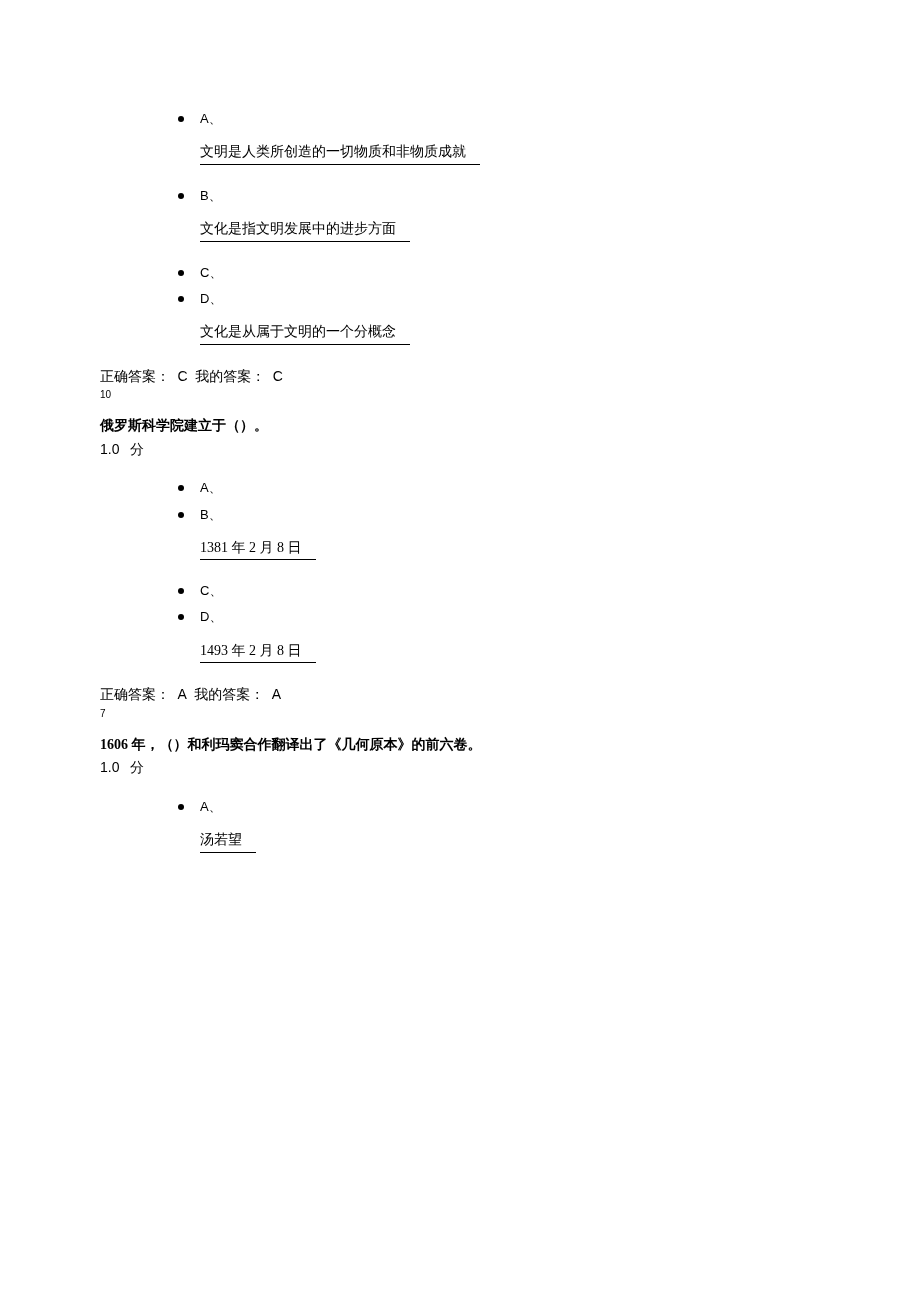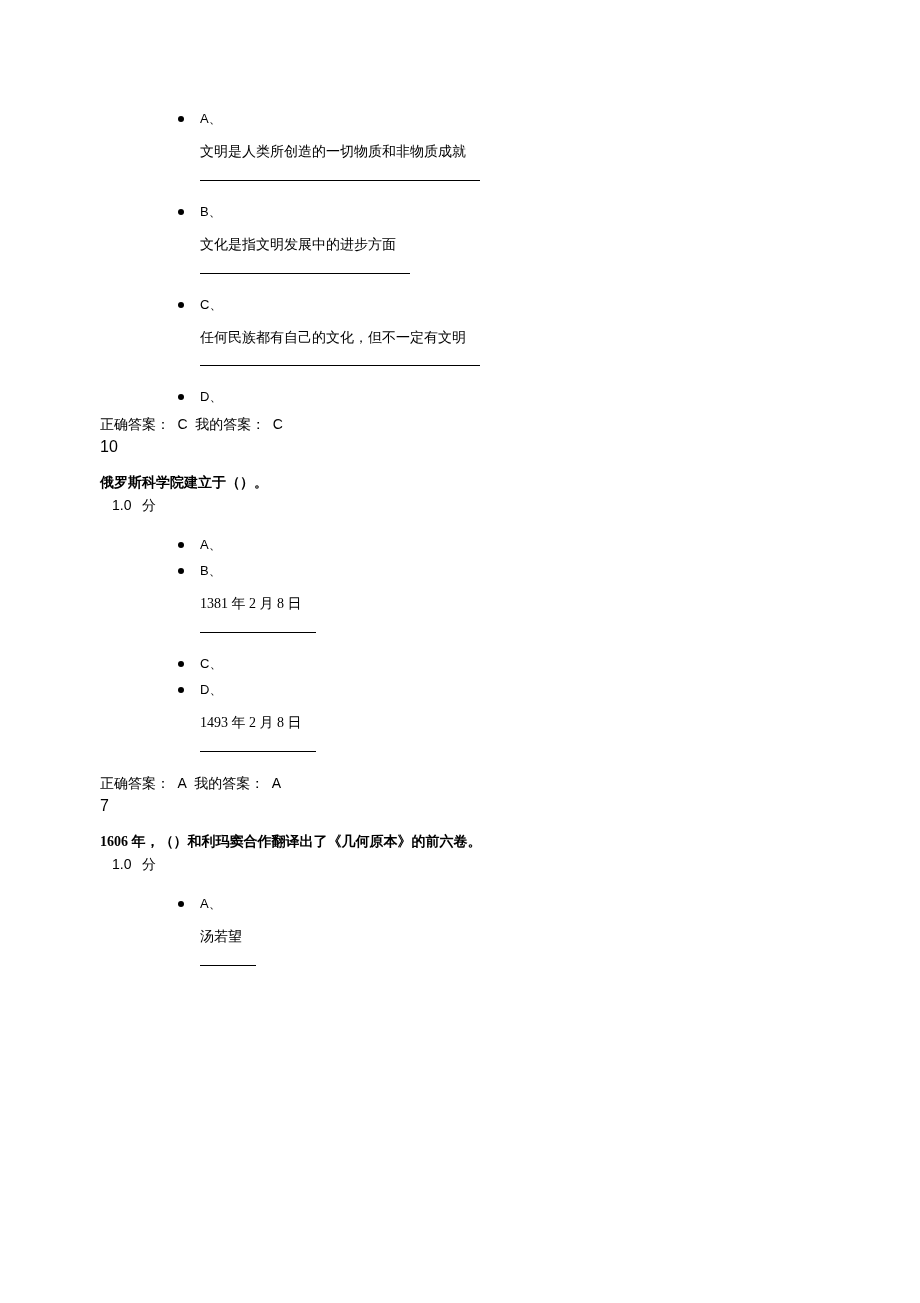--- a/index.html
+++ b/index.html
@@ -43,48 +43,47 @@
     font-size: 13px;
   }
   .option-text-wrap {
     padding-left: 100px;
     margin-top: 14px;
     margin-bottom: 22px;
   }
   .option-text {
     display: inline-block;
     border-bottom: 1px solid #000;
-    padding-bottom: 18px;
+    padding-bottom: 2px;
     padding-right: 14px;
   }
   .answer-line {
     margin-top: 6px;
     margin-bottom: 2px;
   }
   .answer-line .label {
     letter-spacing: 0;
     text-align: center;
   }
   .answer-line .val {
     font-family: Arial, sans-serif;
     margin: 0 4px 0 4px;
   }
   .qnum {
     font-family: Arial, sans-serif;
-    font-size: 16px;
+    font-size: 10px;
     margin-top: 2px;
     margin-bottom: 14px;
   }
   .stem {
     margin-bottom: 4px;
     font-weight: bold;
   }
   .score {
     margin-bottom: 20px;
-    margin-left: 12px;
   }
   .score .n {
     font-family: Arial, sans-serif;
   }
 </style>
 </head>
 <body>
 
 <div class="page">
 
@@ -102,28 +101,28 @@
       <span class="letter">B、</span>
     </li>
     <div class="option-text-wrap">
       <span class="option-text">文化是指文明发展中的进步方面</span>
     </div>
 
     <li class="option-item">
       <span class="bullet"></span>
       <span class="letter">C、</span>
     </li>
-    <div class="option-text-wrap">
-      <span class="option-text">任何民族都有自己的文化，但不一定有文明</span>
-    </div>
 
     <li class="option-item">
       <span class="bullet"></span>
       <span class="letter">D、</span>
     </li>
+    <div class="option-text-wrap">
+      <span class="option-text">文化是从属于文明的一个分概念</span>
+    </div>
   </ul>
 
   <div class="answer-line">
     <span class="label">正确答案：</span>
     <span class="val">C</span>
     <span class="label">我的答案：</span>
     <span class="val">C</span>
   </div>
 
   <div class="qnum">10</div>

